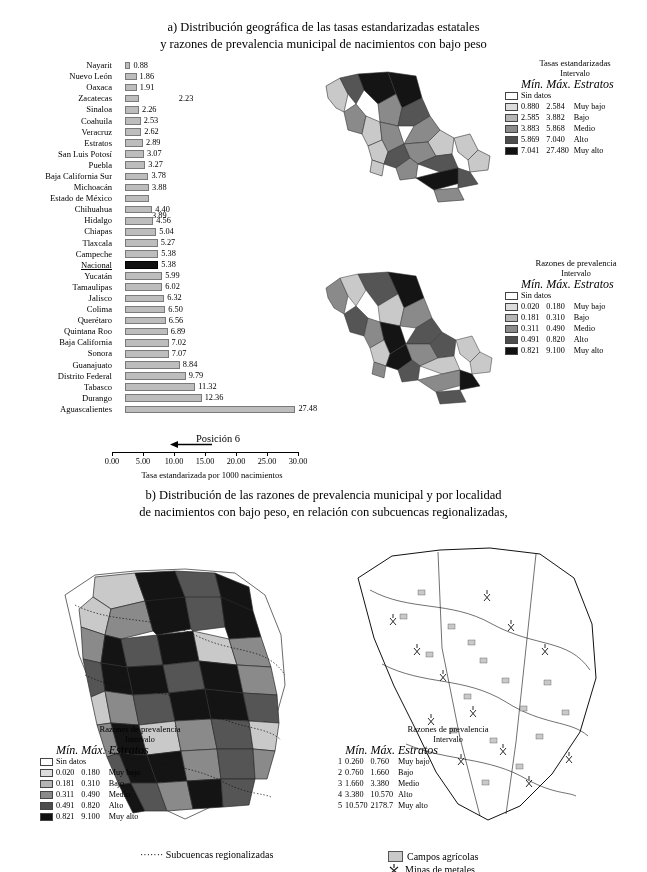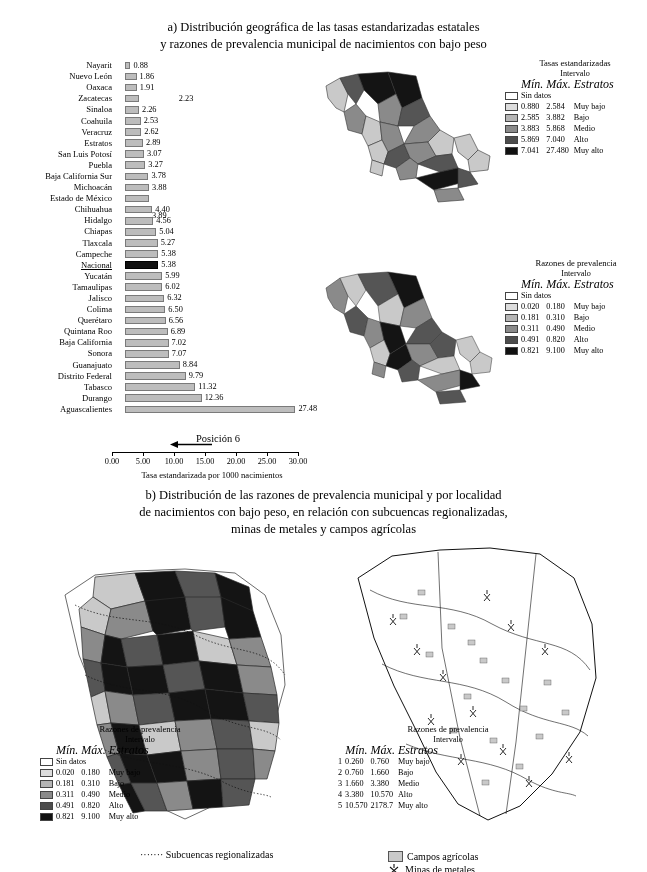--- a/index.html
+++ b/index.html
@@ -89,21 +89,20 @@
 <body>
 
 <div id="title-a" class="title">
   <div>a) Distribución geográfica de las tasas estandarizadas estatales</div>
   <div>y razones de prevalencia municipal de nacimientos con bajo peso</div>
 </div>
 
 <div id="title-b" class="title">
   <div>b) Distribución de las razones de prevalencia municipal y por localidad</div>
   <div>de nacimientos con bajo peso, en relación con subcuencas regionalizadas,</div>
-  <div>minas de metales y campos agrícolas</div>
 </div>
 
 <div id="chart-a">
   <div id="bars">
       <div class="bar-row">
         <div class="bar-label">Nayarit</div>
         <div class="bar-track">
           <div class="bar" style="width: 5.456px;"></div>
           <div class="bar-val" style="left: 8.456px;">0.88</div>
         </div>

